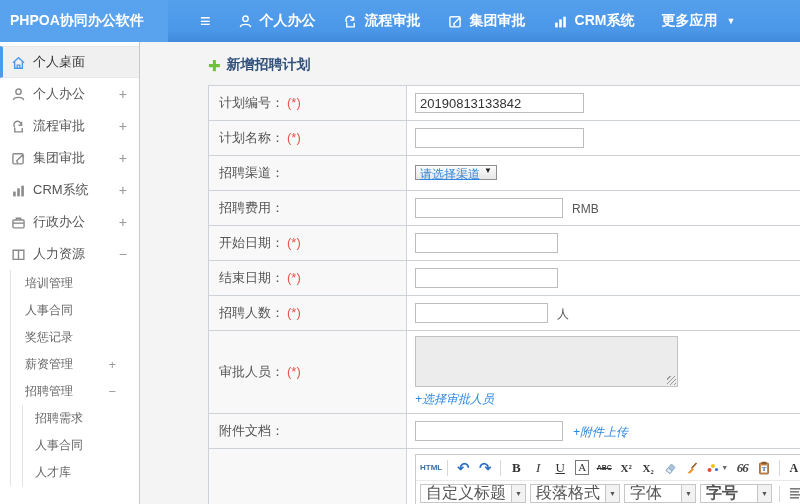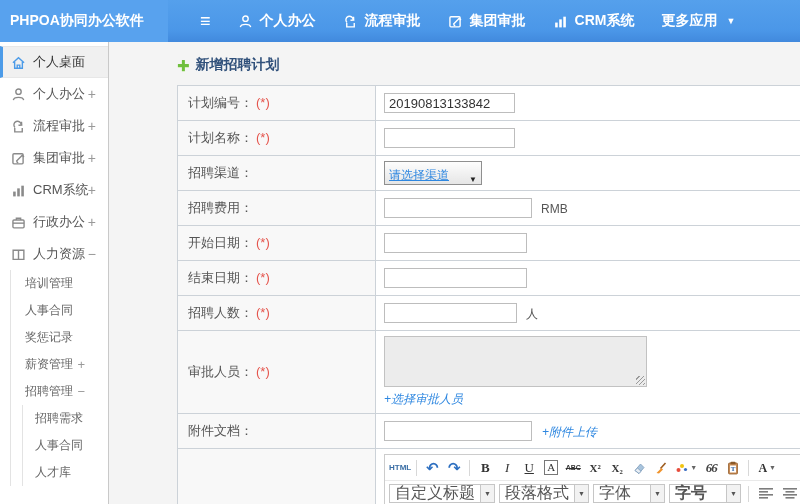--- a/index.html
+++ b/index.html
@@ -15,21 +15,21 @@
   .hamburger { margin-left:32px; font-size:18px; font-weight:bold; cursor:pointer; line-height:1; }
   .nav-item { display:flex; align-items:center; gap:7px; margin-left:27px; font-size:14px;
               font-weight:bold; cursor:pointer; white-space:nowrap; }
   .nav-item svg { display:block; }
   .nav-caret { font-size:9px; margin-left:2px; }
 
   
   .page-body { display:flex; height:462px; }
 
   
-  .sidebar { width:109px; flex:none; background:#fff; border-right:1px solid #c9c9c9; padding-top:4px; }
+  .sidebar { width:140px; flex:none; background:#fff; border-right:1px solid #c9c9c9; padding-top:4px; }
   .side-item { height:32px; display:flex; align-items:center; padding-left:8px; position:relative;
                color:#555; font-size:13px; cursor:pointer; border-left:3px solid transparent; background:#fff; }
   .side-item .s-icon { margin-right:7px; color:#8a8a8a; display:flex; }
   .side-item.active { background:#f0f0f0; border-left-color:#4c9be8; color:#333;
                       border-top:1px solid #e7e7e7; border-bottom:1px solid #e7e7e7; }
   .side-item.active .s-icon { color:#4c9be8; }
   .expander { position:absolute; right:12px; color:#999; font-size:14px; line-height:1; cursor:pointer; }
   .sub-group { margin-left:10px; border-left:1px solid #e3e3e3; }
   .sub-item { height:27px; display:flex; align-items:center; padding-left:14px; font-size:12px;
               color:#666; position:relative; cursor:pointer; }
@@ -45,25 +45,25 @@
 
   table.form { border-collapse:collapse; width:750px; background:#fff; table-layout:fixed; }
   table.form td { border:1px solid #ccd2d8; vertical-align:middle; }
   td.lbl { width:198px; background:#f8f8f8; padding-left:10px; font-size:13px; color:#555; }
   td.val { padding:5px 8px; font-size:12px; color:#555; }
   tr.std { height:35px; }
   .req { color:#e5554d; margin-left:3px; }
 
   input.txt { height:20px; border:1px solid #bdbdbd; padding:0 4px; font-size:13px; color:#333;
               font-family:inherit; background:#fff; }
-  .w160{width:131px;} .w145{width:148px;} .w140{width:143px;} .w130{width:133px;} .w148{width:148px;}
+  .w160{width:169px;} .w145{width:148px;} .w140{width:143px;} .w130{width:133px;} .w148{width:148px;}
   .suffix { margin-left:9px; color:#555; font-size:12px; }
 
-  .select-box { display:inline-flex; align-items:flex-end; height:24px; border:1px solid #8f8f8f;
-                background:linear-gradient(#fdfdfd,#e6e6e6); padding:0 4px; gap:20px; cursor:pointer; }
+  .select-box { display:inline-flex; align-items:flex-start; height:15px; border:1px solid #8f8f8f;
+                background:linear-gradient(#fdfdfd,#e6e6e6); padding:0 4px; gap:4px; cursor:pointer; }
   .sel-text { color:#2e87e0; text-decoration:underline; font-size:12px; }
   .sel-arrow { font-size:8px; color:#222; }
 
   .textarea-wrap { position:relative; width:263px; }
   textarea.approver { width:263px; height:51px; background:#ececec; border:1px solid #c2c2c2;
                       resize:none; display:block; }
   .grip { position:absolute; right:2px; bottom:2px; width:9px; height:9px; cursor:nwse-resize;
           background:repeating-linear-gradient(135deg,transparent 0 2px,#9a9a9a 2px 3px); }
   a.form-link { color:#2e87e0; font-size:12px; text-decoration:none; cursor:pointer;font-style:italic; }
   .link-block { display:inline-block; margin-top:4px; }

